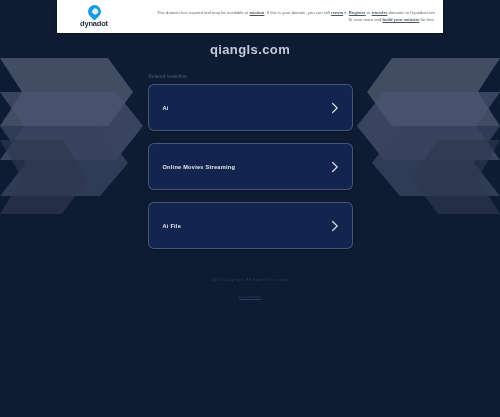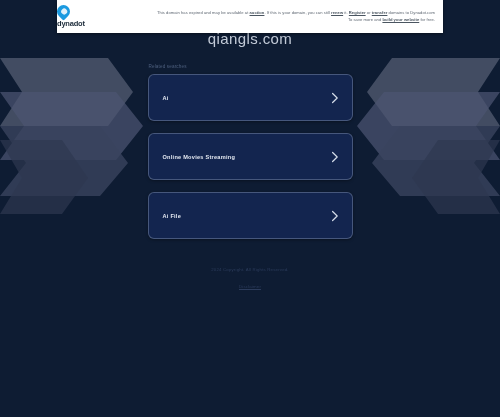--- a/index.html
+++ b/index.html
@@ -37,21 +37,21 @@
     display: flex;
     align-items: center;
     box-shadow: 0 1px 3px rgba(0,0,0,0.45);
   }
   #dynadot-logo {
     width: 74px;
     flex: 0 0 74px;
     height: 100%;
     display: flex;
     flex-direction: column;
-    align-items: flex-start;
+    align-items: center;
     justify-content: center;
     gap: 1px;
   }
   #dynadot-logo .drop {
     width: 13px;
     height: 13px;
     border-radius: 50% 50% 50% 10%;
     transform: rotate(-45deg);
     background: #1b9ae0;
     position: relative;
@@ -95,25 +95,25 @@
   
   #content {
     position: absolute;
     inset: 0;
     z-index: 4;
     display: flex;
     flex-direction: column;
     align-items: center;
   }
   #domain-title {
-    margin-top: 30px;
-    font-size: 15px;
+    margin-top: 42px;
+    font-size: 13px;
     color: #c3cbd8;
     letter-spacing: .4px;
-    font-weight: normal;
+    font-weight: bold;
   }
   #related-label {
     margin-top: 17px;
     width: 205px;
     font-size: 4.6px;
     color: #4d5f7e;
     letter-spacing: .15px;
     text-align: left;
     padding-left: 2px;
   }

